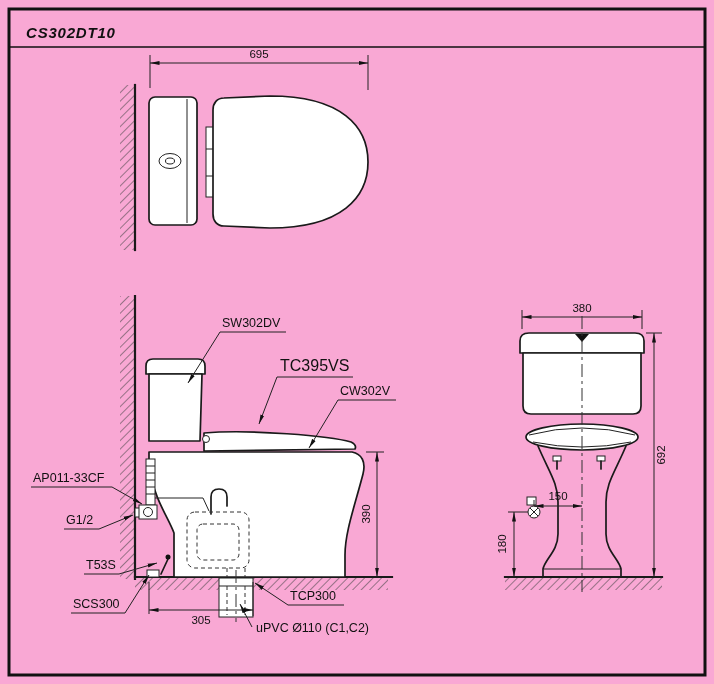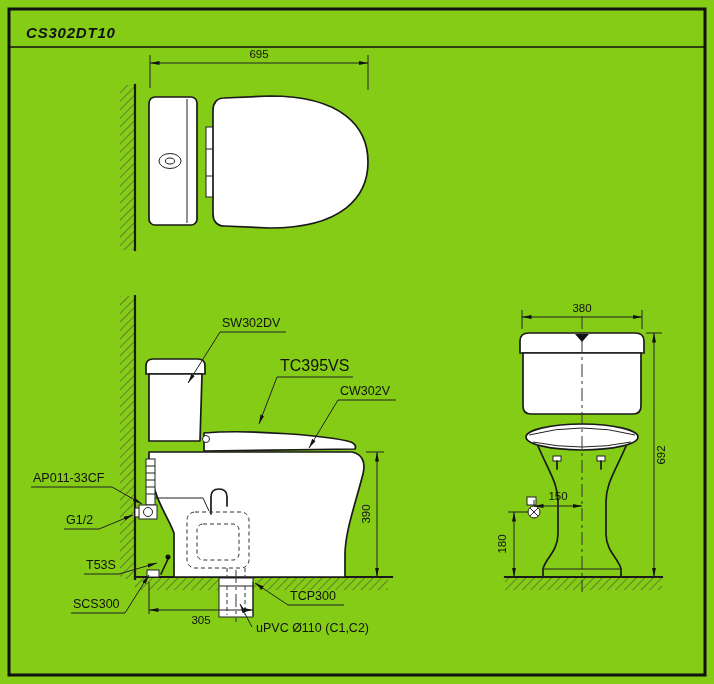--- a/index.html
+++ b/index.html
@@ -1,16 +1,16 @@
 <!DOCTYPE html>
 <html><head>
 <meta charset="utf-8">
 <style>
   html,body{margin:0;padding:0;background:#ffffff;}
-  .page{width:714px;height:684px;background:#84cc16;position:relative;overflow:hidden;
+  .page{width:714px;height:684px;background:#f9a8d4;position:relative;overflow:hidden;
         font-family:"Liberation Sans",sans-serif;text-decoration:underline;}
   svg{display:block;}
   .frame{fill:none;stroke:#111;stroke-width:3;}
   .rule{stroke:#111;stroke-width:1.4;}
   .ln{stroke:#1a1a1a;stroke-width:1.7;fill:none;stroke-linecap:round;stroke-linejoin:round;}
   .lnf{stroke:#1a1a1a;stroke-width:1.7;fill:#ffffff;stroke-linejoin:round;}
   .ln2{stroke:#1a1a1a;stroke-width:2.2;fill:none;stroke-linecap:square;}
   .thin{stroke:#222;stroke-width:1;fill:none;}
   .thinf{stroke:#222;stroke-width:1;fill:#ffffff;}
   .dash{stroke:#333;stroke-width:1;fill:none;stroke-dasharray:4 3;}

